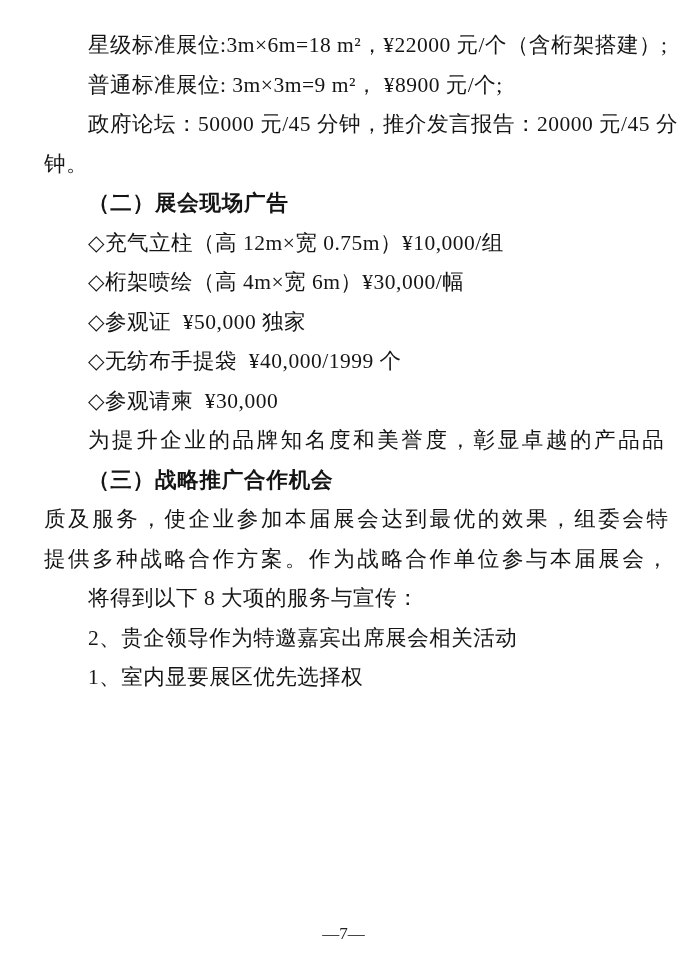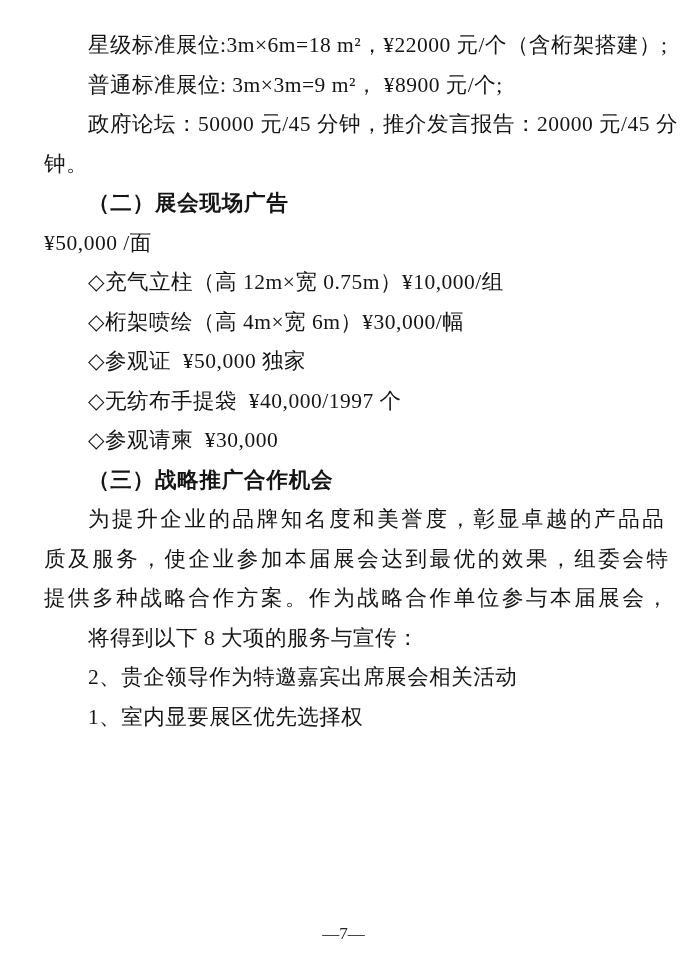--- a/index.html
+++ b/index.html
@@ -53,28 +53,27 @@
 </head>
 <body>
 
 <div class="page">
   <div class="content">
     <div class="line indent">星级标准展位:3m×6m=18 m²，¥22000 元/个（含桁架搭建）;</div>
     <div class="line indent">普通标准展位: 3m×3m=9 m²， ¥8900 元/个;</div>
     <div class="line indent">政府论坛：50000 元/45 分钟，推介发言报告：20000 元/45 分</div>
     <div class="line">钟。</div>
     <div class="line indent bold">（二）展会现场广告</div>
-    <div class="line">¥50,000 /面</div>
     <div class="line indent">◇充气立柱（高 12m×宽 0.75m）¥10,000/组</div>
     <div class="line indent">◇桁架喷绘（高 4m×宽 6m）¥30,000/幅</div>
     <div class="line indent">◇参观证  ¥50,000 独家</div>
-    <div class="line indent">◇无纺布手提袋  ¥40,000/1997 个</div>
+    <div class="line indent">◇无纺布手提袋  ¥40,000/1999 个</div>
     <div class="line indent">◇参观请柬  ¥30,000</div>
+    <div class="line indent spread">为提升企业的品牌知名度和美誉度，彰显卓越的产品品</div>
     <div class="line indent bold">（三）战略推广合作机会</div>
-    <div class="line indent spread">为提升企业的品牌知名度和美誉度，彰显卓越的产品品</div>
     <div class="line spread">质及服务，使企业参加本届展会达到最优的效果，组委会特</div>
     <div class="line spread">提供多种战略合作方案。作为战略合作单位参与本届展会，</div>
     <div class="line indent">将得到以下 8 大项的服务与宣传：</div>
     <div class="line indent">2、贵企领导作为特邀嘉宾出席展会相关活动</div>
     <div class="line indent">1、室内显要展区优先选择权</div>
   </div>
   <div class="footer">—7—</div>
 </div>
 
 </body></html>

